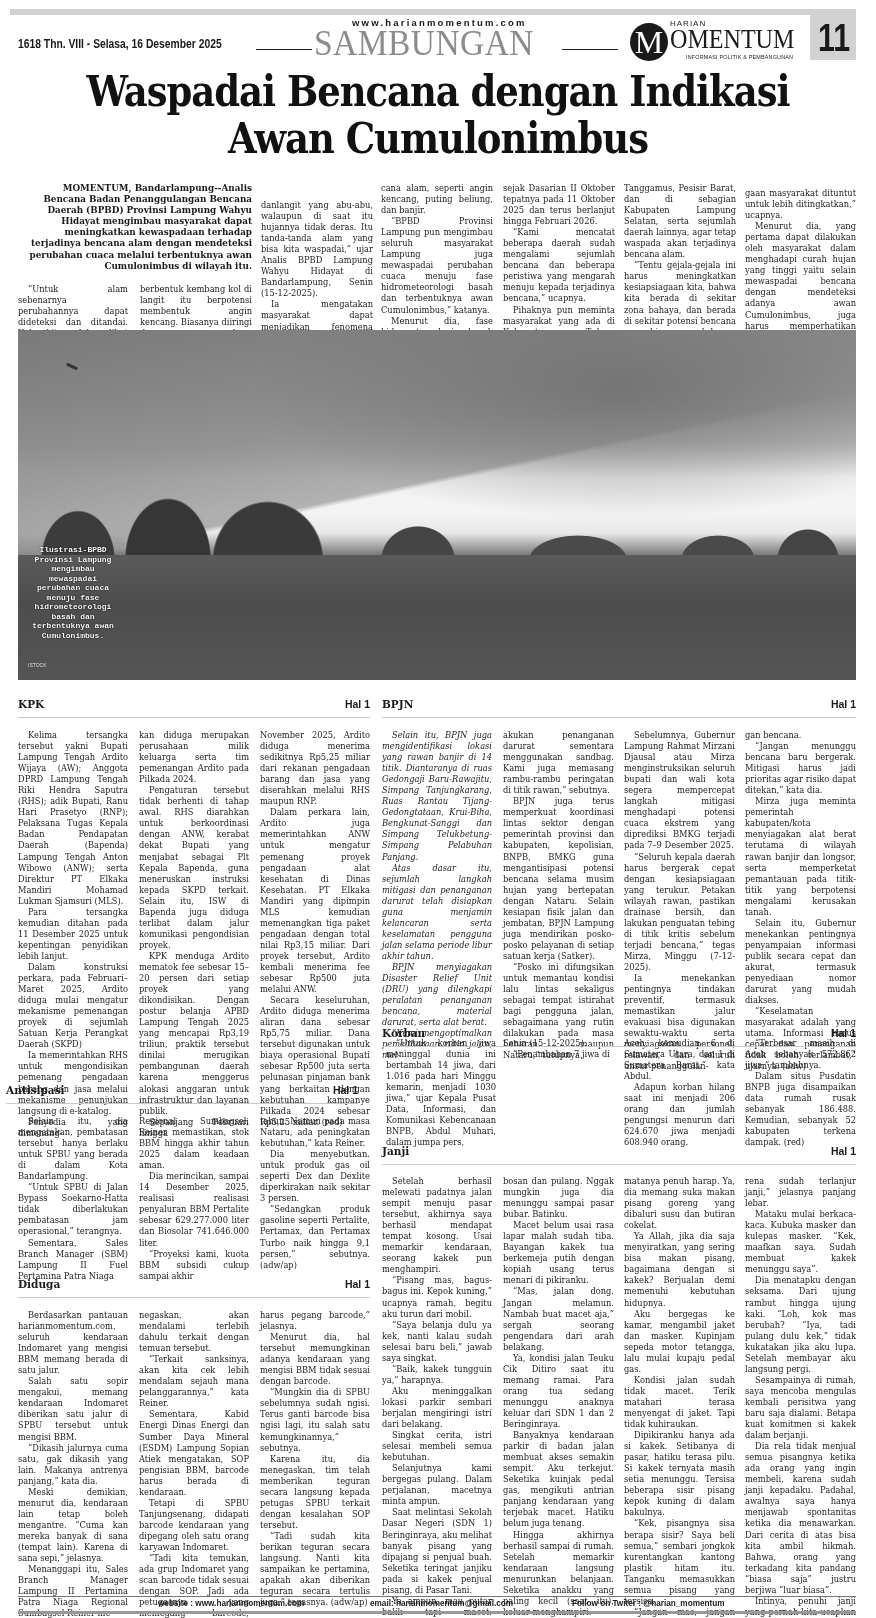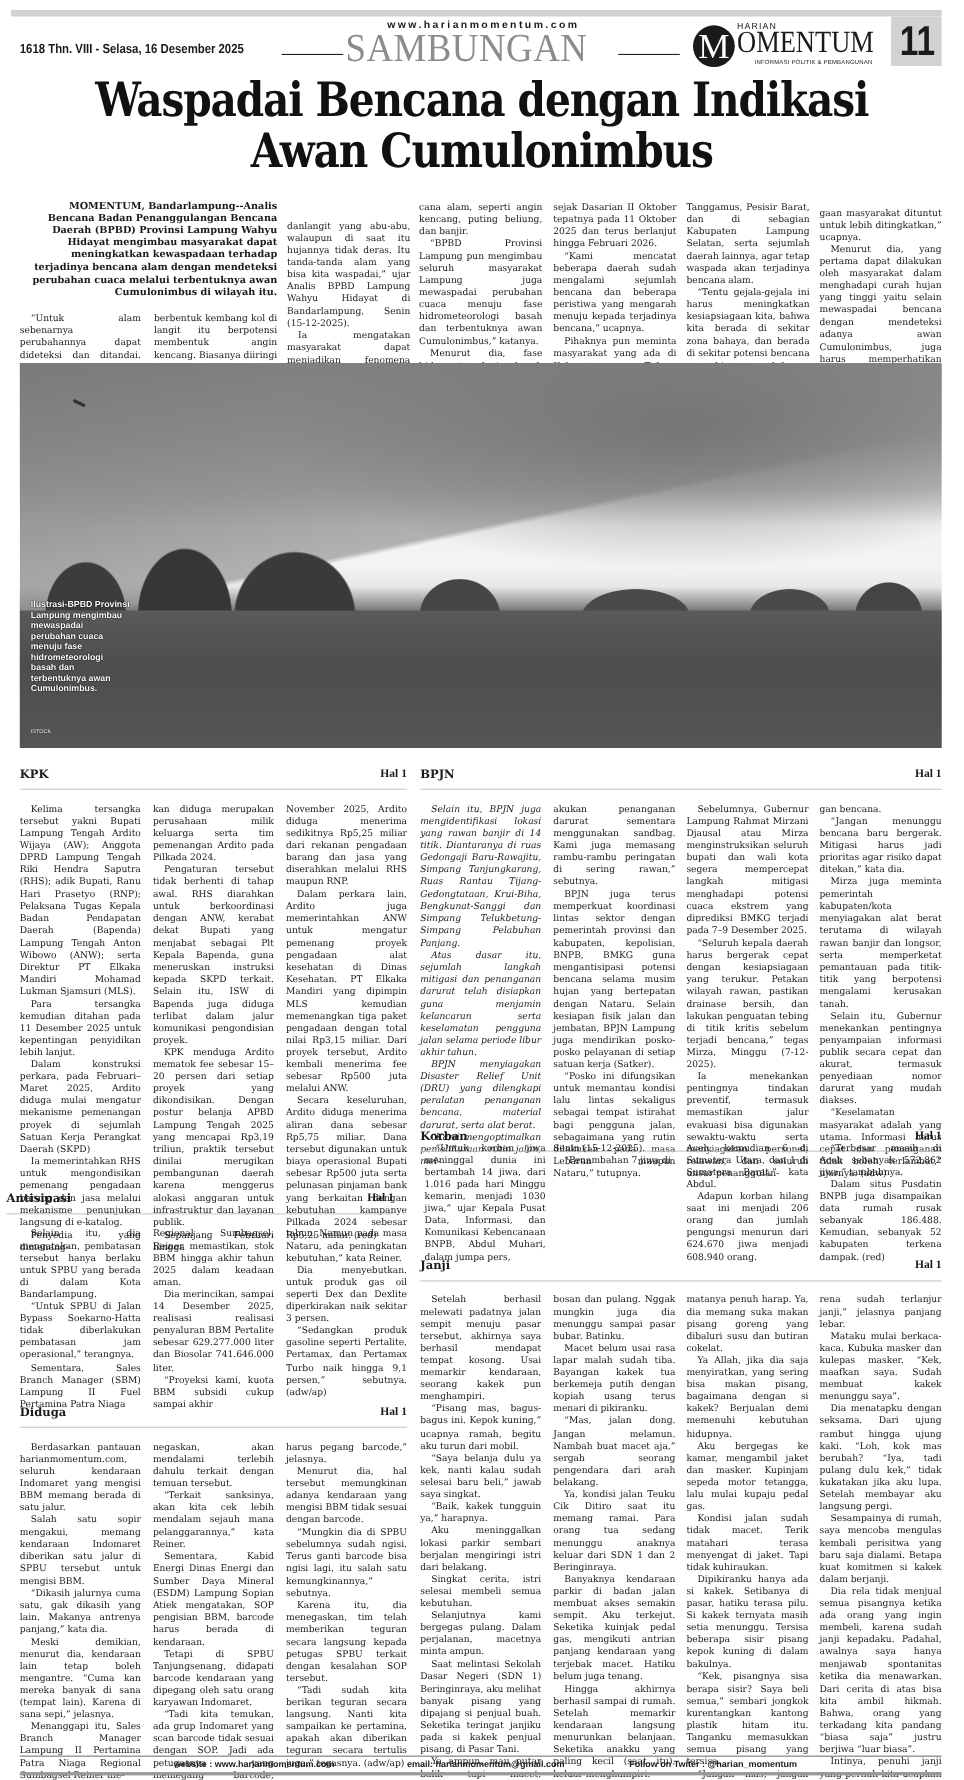--- a/index.html
+++ b/index.html
@@ -41,27 +41,27 @@
   .treeline { position: absolute; left: 0; bottom: 120px; width: 100%; height: 110px;
     background: radial-gradient(ellipse 60px 80px at 60px 100%, #3c3c3c 60%, transparent 62%),
                 radial-gradient(ellipse 70px 100px at 150px 100%, #363636 60%, transparent 62%),
                 radial-gradient(ellipse 90px 95px at 250px 100%, #3a3a3a 60%, transparent 62%),
                 radial-gradient(ellipse 60px 55px at 400px 100%, #454545 60%, transparent 62%),
                 radial-gradient(ellipse 80px 40px at 560px 100%, #4a4a4a 60%, transparent 62%),
                 radial-gradient(ellipse 60px 40px at 700px 100%, #4a4a4a 60%, transparent 62%),
                 radial-gradient(ellipse 50px 50px at 790px 100%, #444 60%, transparent 62%); }
   .ground { position: absolute; left: 0; bottom: 0; width: 100%; height: 125px; background: linear-gradient(180deg, #5a5a5a, #4d4d4d 40%, #555 100%); }
   .bird { position: absolute; left: 48px; top: 35px; width: 12px; height: 3px; background: #333; transform: rotate(25deg); border-radius: 2px; }
-  .caption { position: absolute; left: 10px; top: 215px; width: 90px; font-family: Liberation Sans, sans-serif; font-weight: bold; font-size: 8px; line-height: 9.5px; color: #fff; text-shadow: 0 0 1px #000, 0 0 1px #000; }
+  .caption { position: absolute; left: 10px; top: 215px; width: 90px; font-family: Liberation Mono, monospace; font-weight: bold; font-size: 8px; line-height: 9.5px; color: #fff; text-shadow: 0 0 1px #000, 0 0 1px #000; text-align: center; }
   .credit { position: absolute; left: 10px; top: 332px; font-family: "Liberation Sans", sans-serif; font-size: 5px; color: #fff; text-shadow: 0 0 1px #000; }
 
   
   .cont-head { position: absolute; height: 22px; border-bottom: 1.5px solid #c9c9c9; }
   .cont-title { position: absolute; left: 0; top: 2px; font-family: "DejaVu Serif", serif; font-weight: bold; font-size: 10.5px; color: #1a1a1a; }
-  .cont-page { position: absolute; right: 0; top: 2px; font-family: Liberation Serif, serif; font-weight: bold; font-size: 10.5px; color: #1a1a1a; }
+  .cont-page { position: absolute; right: 0; top: 2px; font-family: Liberation Sans, sans-serif; font-weight: bold; font-size: 10.5px; color: #1a1a1a; }
 
   
   .footer { position: absolute; left: 18px; top: 1596px; width: 838px; height: 18px; border-top: 1.5px solid #777; border-bottom: 3px solid #999; font-family: "Liberation Sans", sans-serif; font-weight: bold; font-size: 8.2px; line-height: 14px; text-align: right; }
   .footer span { position: absolute; top: 0; white-space: nowrap; }
 </style>
 </head>
 <body>
 
 <div class="topbar"></div>
 <div class="masthead">
@@ -152,21 +152,21 @@
   <span class="cont-title">BPJN</span>
   <span class="cont-page">Hal 1</span>
 </div>
 <div class="col" style="left:382px; top:730px; width:110px;font-style:italic;">
   <p>Selain itu, BPJN juga mengidentifikasi lokasi yang rawan banjir di 14 titik. Diantaranya di ruas Gedongaji Baru-Rawajitu, Simpang Tanjungkarang, Ruas Rantau Tijang-Gedongtataan, Krui-Biha, Bengkunat-Sanggi dan Simpang Telukbetung-Simpang Pelabuhan Panjang.</p>
   <p>Atas dasar itu, sejumlah langkah mitigasi dan penanganan darurat telah disiapkan guna menjamin kelancaran serta keselamatan pengguna jalan selama periode libur akhir tahun.</p>
   <p>BPJN menyiagakan Disaster Relief Unit (DRU) yang dilengkapi peralatan penanganan bencana, material darurat, serta alat berat.</p>
   <p>“Kami mengoptimalkan pemeliharaan rutin jalan, mel-</p>
 </div>
 <div class="col" style="left:503px; top:730px; width:111px;">
-  <p class="noind">akukan penanganan darurat sementara menggunakan sandbag. Kami juga memasang rambu-rambu peringatan di sering rawan,” sebutnya.</p>
+  <p class="noind">akukan penanganan darurat sementara menggunakan sandbag. Kami juga memasang rambu-rambu peringatan di titik rawan,” sebutnya.</p>
   <p>BPJN juga terus memperkuat koordinasi lintas sektor dengan pemerintah provinsi dan kabupaten, kepolisian, BNPB, BMKG guna mengantisipasi potensi bencana selama musim hujan yang bertepatan dengan Nataru. Selain kesiapan fisik jalan dan jembatan, BPJN Lampung juga mendirikan posko-posko pelayanan di setiap satuan kerja (Satker).</p>
   <p>“Posko ini difungsikan untuk memantau kondisi lalu lintas sekaligus sebagai tempat istirahat bagi pengguna jalan, sebagaimana yang rutin dilakukan pada masa Lebaran maupun Nataru,” tutupnya.</p>
 </div>
 <div class="col" style="left:624px; top:730px; width:111px;">
   <p>Sebelumnya, Gubernur Lampung Rahmat Mirzani Djausal atau Mirza menginstruksikan seluruh bupati dan wali kota segera mempercepat langkah mitigasi menghadapi potensi cuaca ekstrem yang diprediksi BMKG terjadi pada 7–9 Desember 2025.</p>
   <p>“Seluruh kepala daerah harus bergerak cepat dengan kesiapsiagaan yang terukur. Petakan wilayah rawan, pastikan drainase bersih, dan lakukan penguatan tebing di titik kritis sebelum terjadi bencana,” tegas Mirza, Minggu (7-12-2025).</p>
   <p>Ia menekankan pentingnya tindakan preventif, termasuk memastikan jalur evakuasi bisa digunakan sewaktu-waktu serta menyiagakan personel, relawan, dan seluruh unsur penanggulan-</p>
 </div>
 <div class="col" style="left:745px; top:730px; width:111px;">
   <p class="noind">gan bencana.</p>

